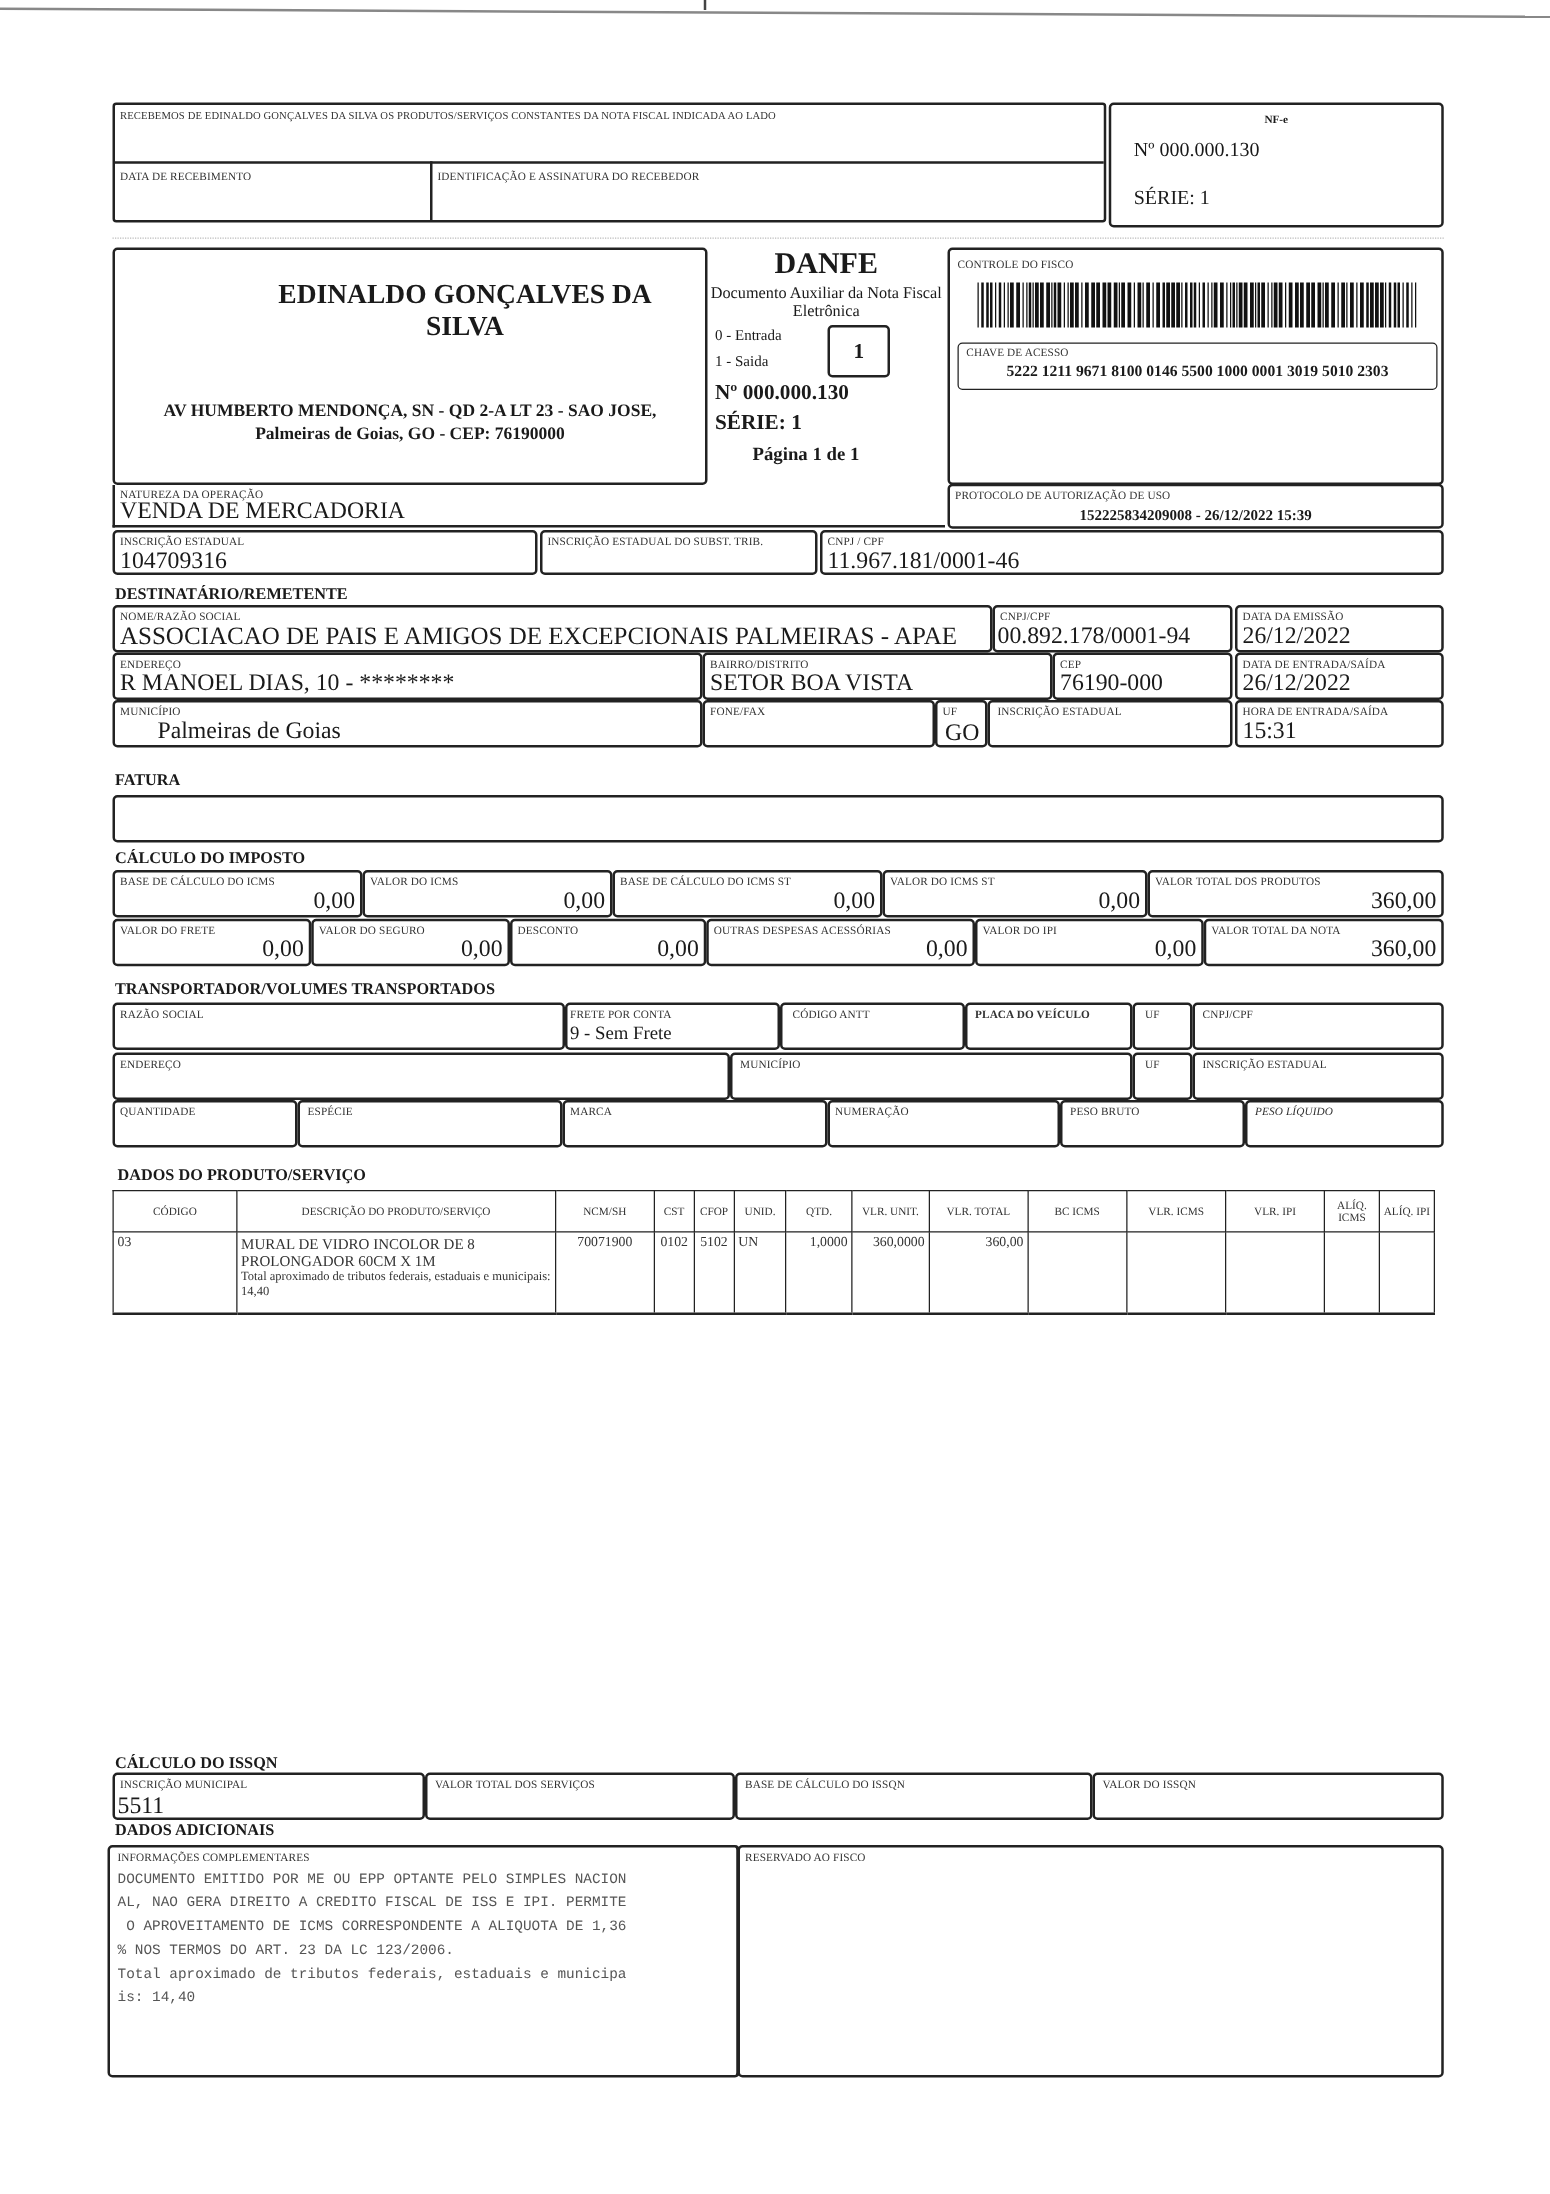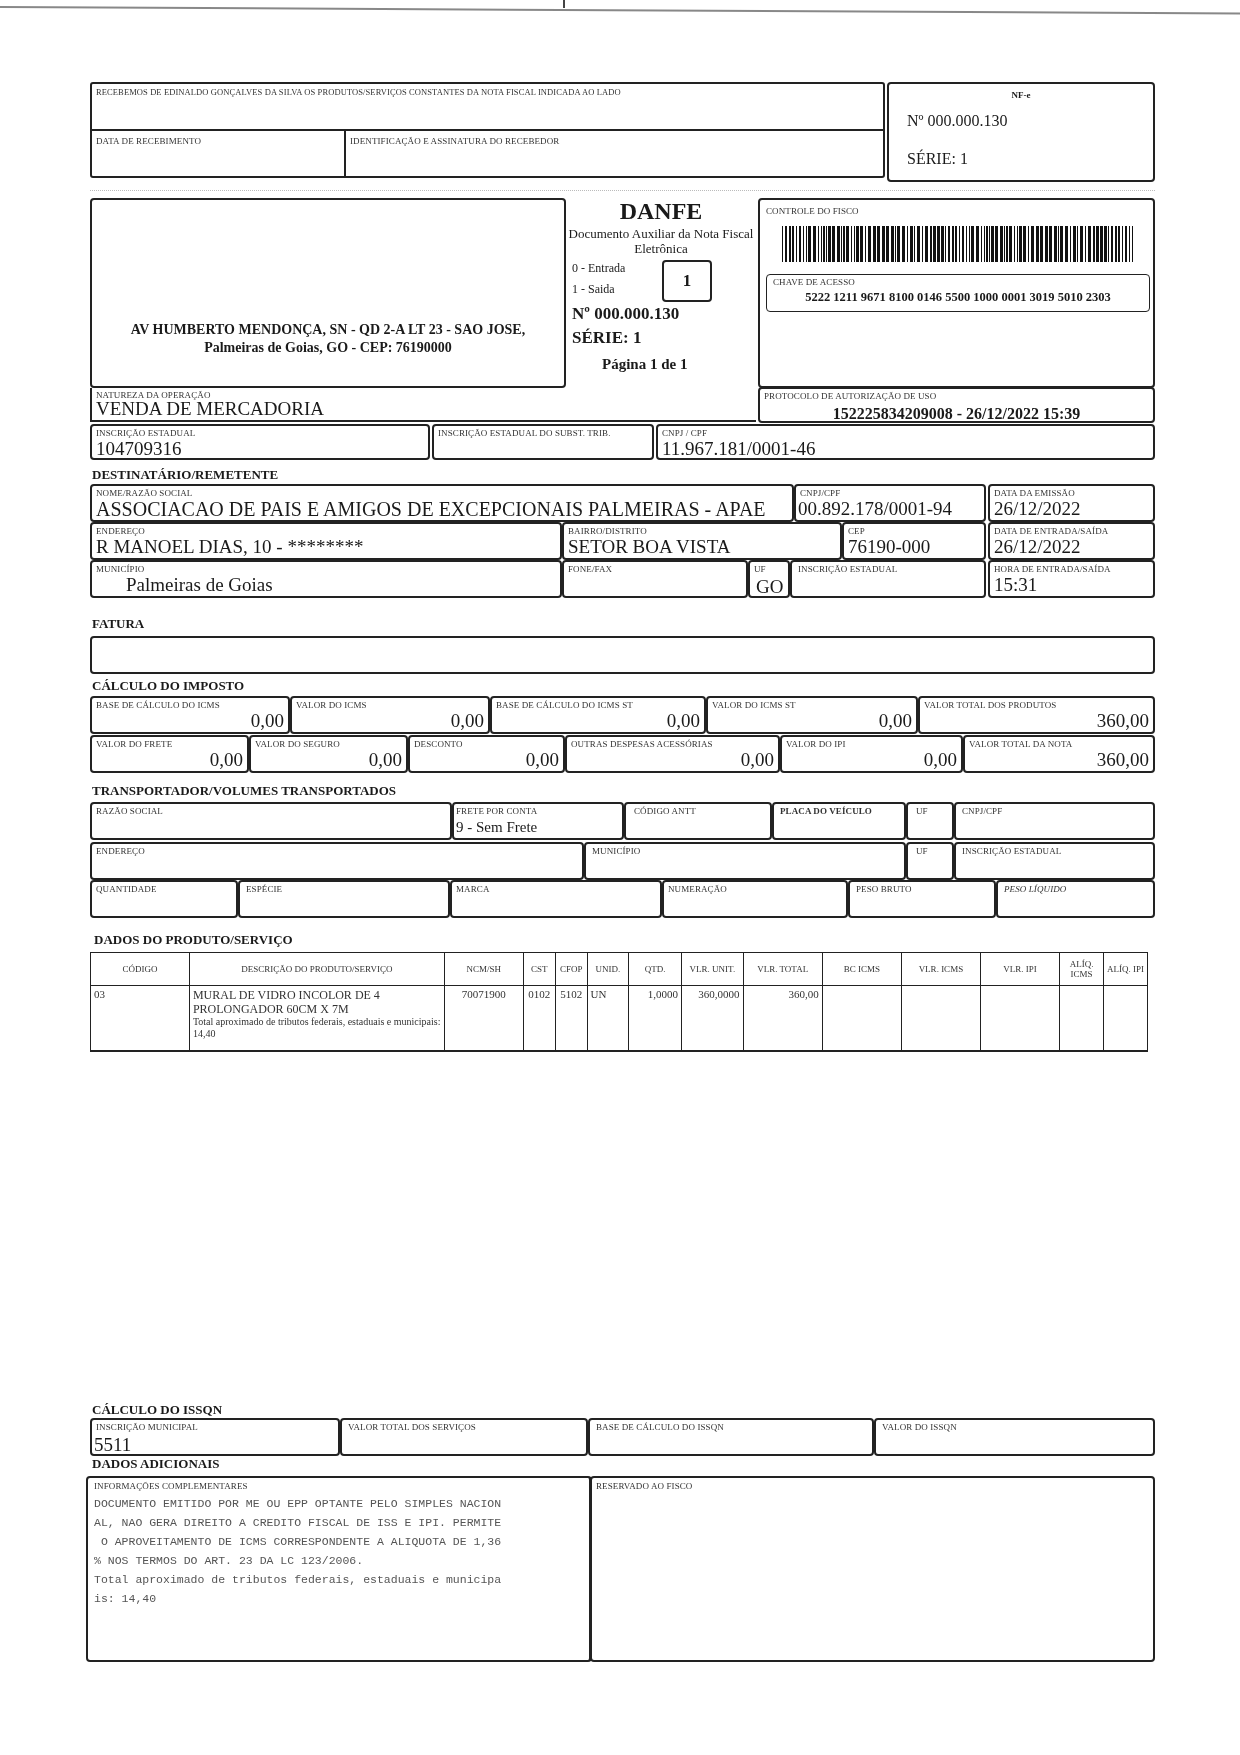--- a/index.html
+++ b/index.html
@@ -39,20 +39,21 @@
 </div>
 <div class="box" style="left:887px;top:82px;width:268px;height:100px;">
   <div class="abs" style="left:0;width:264px;top:6px;text-align:center;font-size:9px;font-weight:bold;">NF-e</div>
   <div class="abs" style="left:18px;top:28px;font-size:16px;">Nº 000.000.130</div>
   <div class="abs" style="left:18px;top:66px;font-size:16px;">SÉRIE: 1</div>
 </div>
 
 <div class="dotted"></div>
 
 <div class="box" style="left:90px;top:198px;width:476px;height:190px;">
+  <div class="abs" style="left:100px;top:22px;width:360px;text-align:center;font-size:22px;font-weight:bold;line-height:26px;">EDINALDO GONÇALVES DA SILVA</div>
   <div class="abs" style="left:0;top:122px;width:472px;text-align:center;font-size:14px;font-weight:bold;">AV HUMBERTO MENDONÇA, SN - QD 2-A LT 23 - SAO JOSE,</div>
   <div class="abs" style="left:0;top:140px;width:472px;text-align:center;font-size:14px;font-weight:bold;">Palmeiras de Goias, GO - CEP: 76190000</div>
 </div>
 
 <div class="abs" style="left:566px;top:198px;width:190px;height:190px;">
   <div class="abs" style="left:0;top:0;width:190px;text-align:center;font-size:24px;font-weight:bold;">DANFE</div>
   <div class="abs" style="left:2px;top:28px;width:186px;text-align:center;font-size:13px;line-height:15px;">Documento Auxiliar da Nota Fiscal Eletrônica</div>
   <div class="abs" style="left:6px;top:63px;font-size:12px;">0 - Entrada</div>
   <div class="abs" style="left:6px;top:84px;font-size:12px;">1 - Saida</div>
   <div class="abs" style="left:96px;top:62px;width:46px;height:38px;border:2px solid #222;border-radius:4px;text-align:center;line-height:38px;font-size:17px;font-weight:bold;">1</div>
@@ -166,21 +167,21 @@
     <div class="abs" style="left:0;width:382px;top:15px;text-align:center;font-size:12.5px;font-weight:bold;">5222 1211 9671 8100 0146 5500 1000 0001 3019 5010 2303</div>
   </div>
 </div>
 
 <div class="abs" style="left:90px;top:388px;width:666px;height:34px;border-bottom:2px solid #222;border-left:2px solid #222;box-sizing:border-box;">
   <div class="lbl" style="left:4px;top:2px;">NATUREZA DA OPERAÇÃO</div>
   <div class="val" style="left:4px;top:10px;">VENDA DE MERCADORIA</div>
 </div>
 <div class="box" style="left:758px;top:387px;width:397px;height:36px;">
   <div class="lbl" style="left:4px;top:2px;">PROTOCOLO DE AUTORIZAÇÃO DE USO</div>
-  <div class="abs" style="left:0;width:393px;top:16px;text-align:center;font-size:16px;font-weight:bold;">152225834209008 - 26/12/2022 15:39</div>
+  <div class="abs" style="left:0;width:393px;top:16px;text-align:center;font-size:12px;font-weight:bold;">152225834209008 - 26/12/2022 15:39</div>
 </div>
 
 <div class="box" style="left:90px;top:424px;width:340px;height:36px;">
   <div class="lbl" style="left:4px;top:2px;">INSCRIÇÃO ESTADUAL</div>
   <div class="val" style="left:4px;top:12px;">104709316</div>
 </div>
 <div class="box" style="left:432px;top:424px;width:222px;height:36px;">
   <div class="lbl" style="left:4px;top:2px;">INSCRIÇÃO ESTADUAL DO SUBST. TRIB.</div>
 </div>
 <div class="box" style="left:656px;top:424px;width:499px;height:36px;">
@@ -377,21 +378,21 @@
         <th>VLR. ICMS</th>
         <th>VLR. IPI</th>
         <th>ALÍQ. ICMS</th>
         <th>ALÍQ. IPI</th>
       </tr>
     </thead>
   <tbody id="prod-body">
       <tr class="last">
         <td>03</td>
         <td>
-          <div style="font-size: 12px; line-height: 14px;">MURAL DE VIDRO INCOLOR DE 4 PROLONGADOR 60CM X 7M</div>
+          <div style="font-size: 12px; line-height: 14px;">MURAL DE VIDRO INCOLOR DE 8 PROLONGADOR 60CM X 1M</div>
           <div style="font-size: 10px; line-height: 12px;">Total aproximado de tributos federais, estaduais e municipais: 14,40</div>
         </td>
         <td style="text-align: center;">70071900</td>
         <td style="text-align: center;">0102</td>
         <td style="text-align: center;">5102</td>
         <td style="">UN</td>
         <td style="text-align: right;">1,0000</td>
         <td style="text-align: right;">360,0000</td>
         <td style="text-align: right;">360,00</td>
         <td></td>

